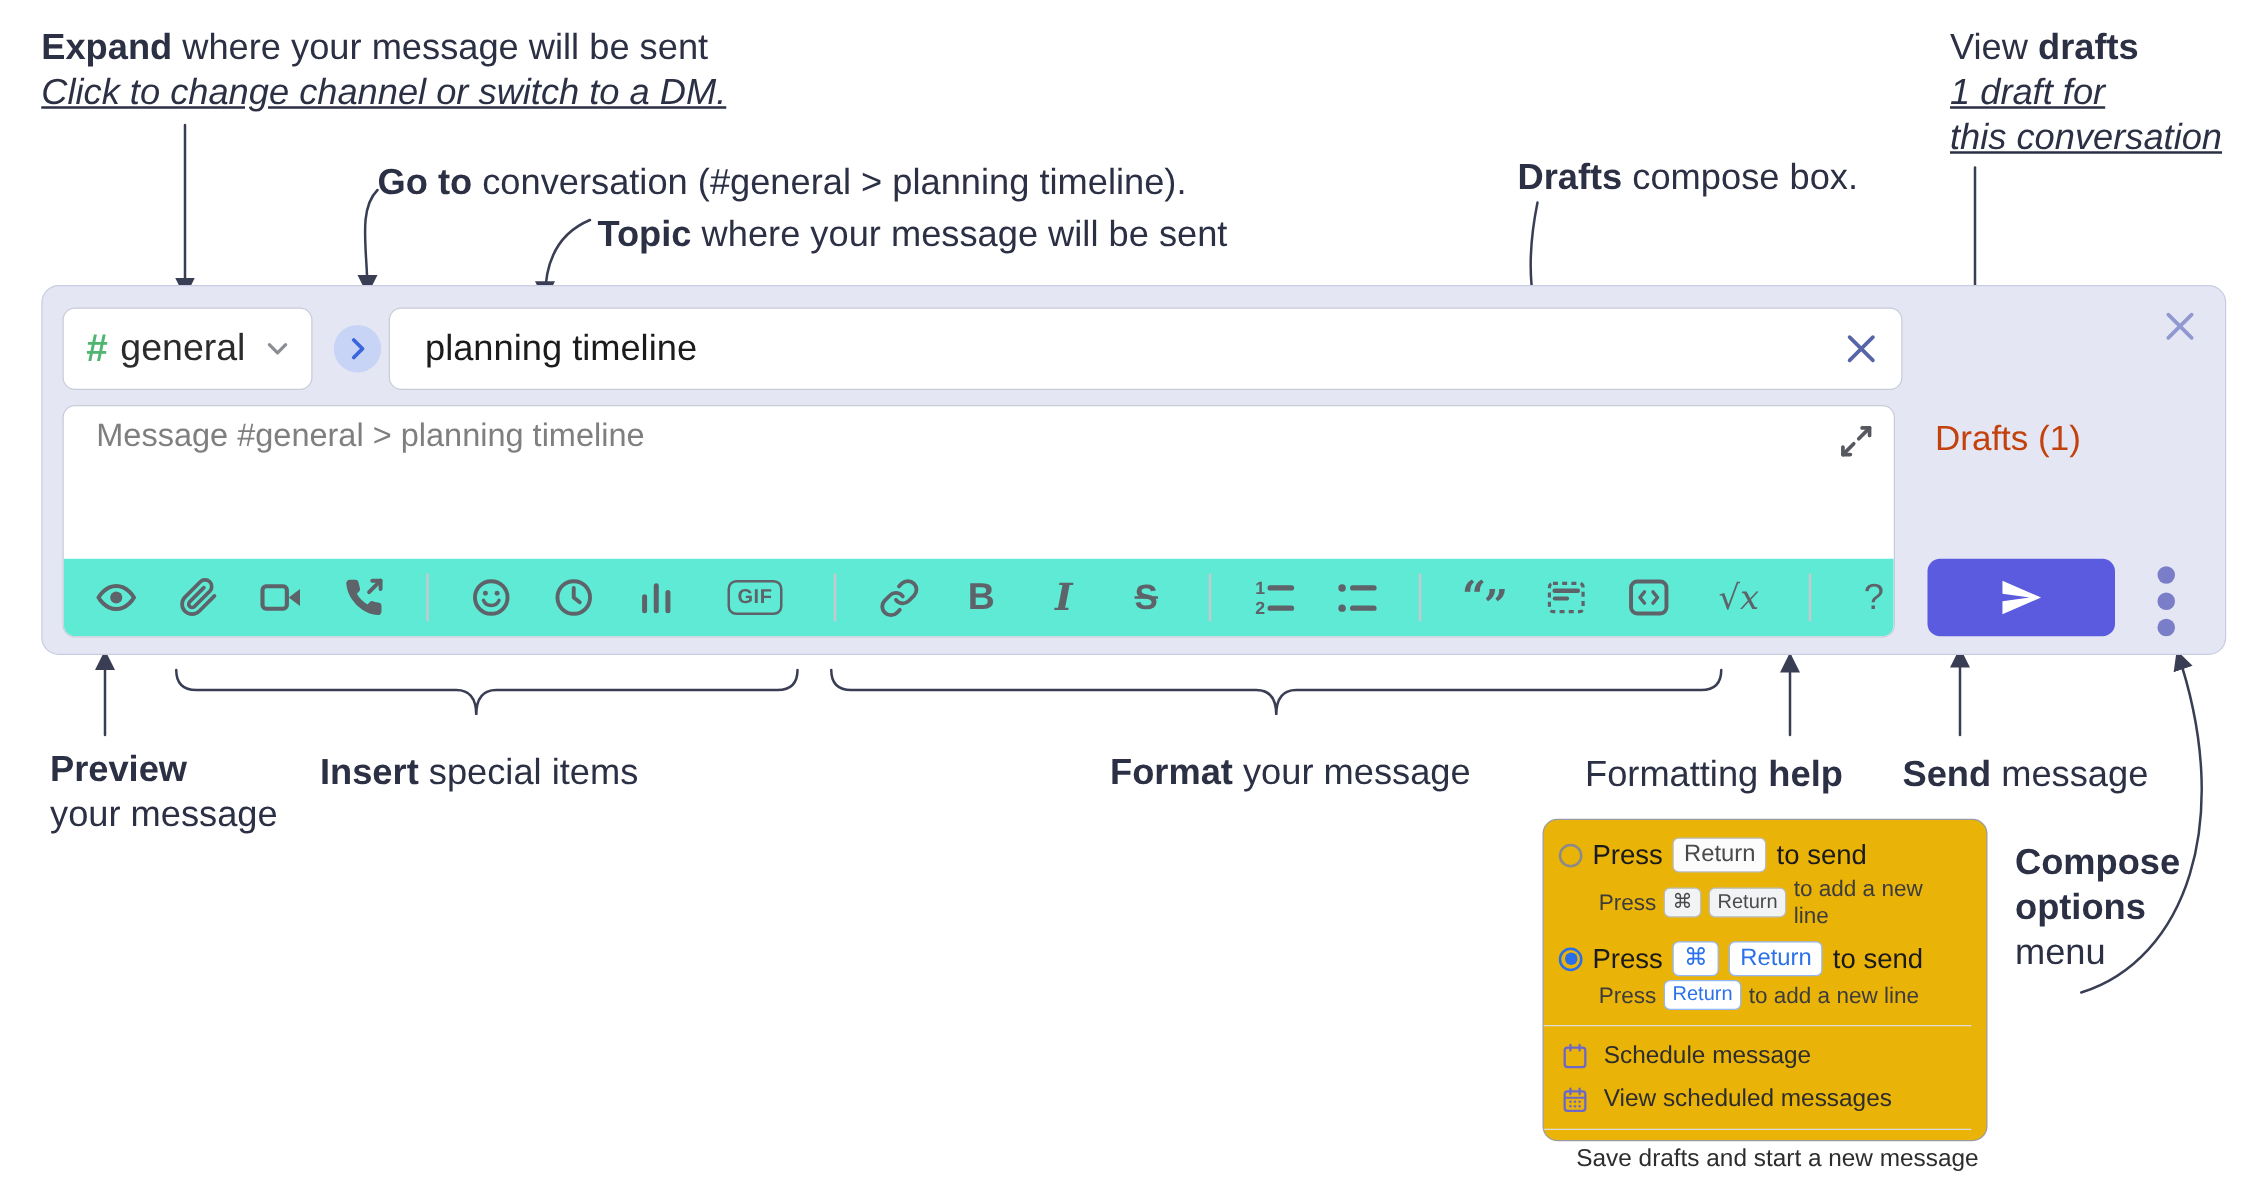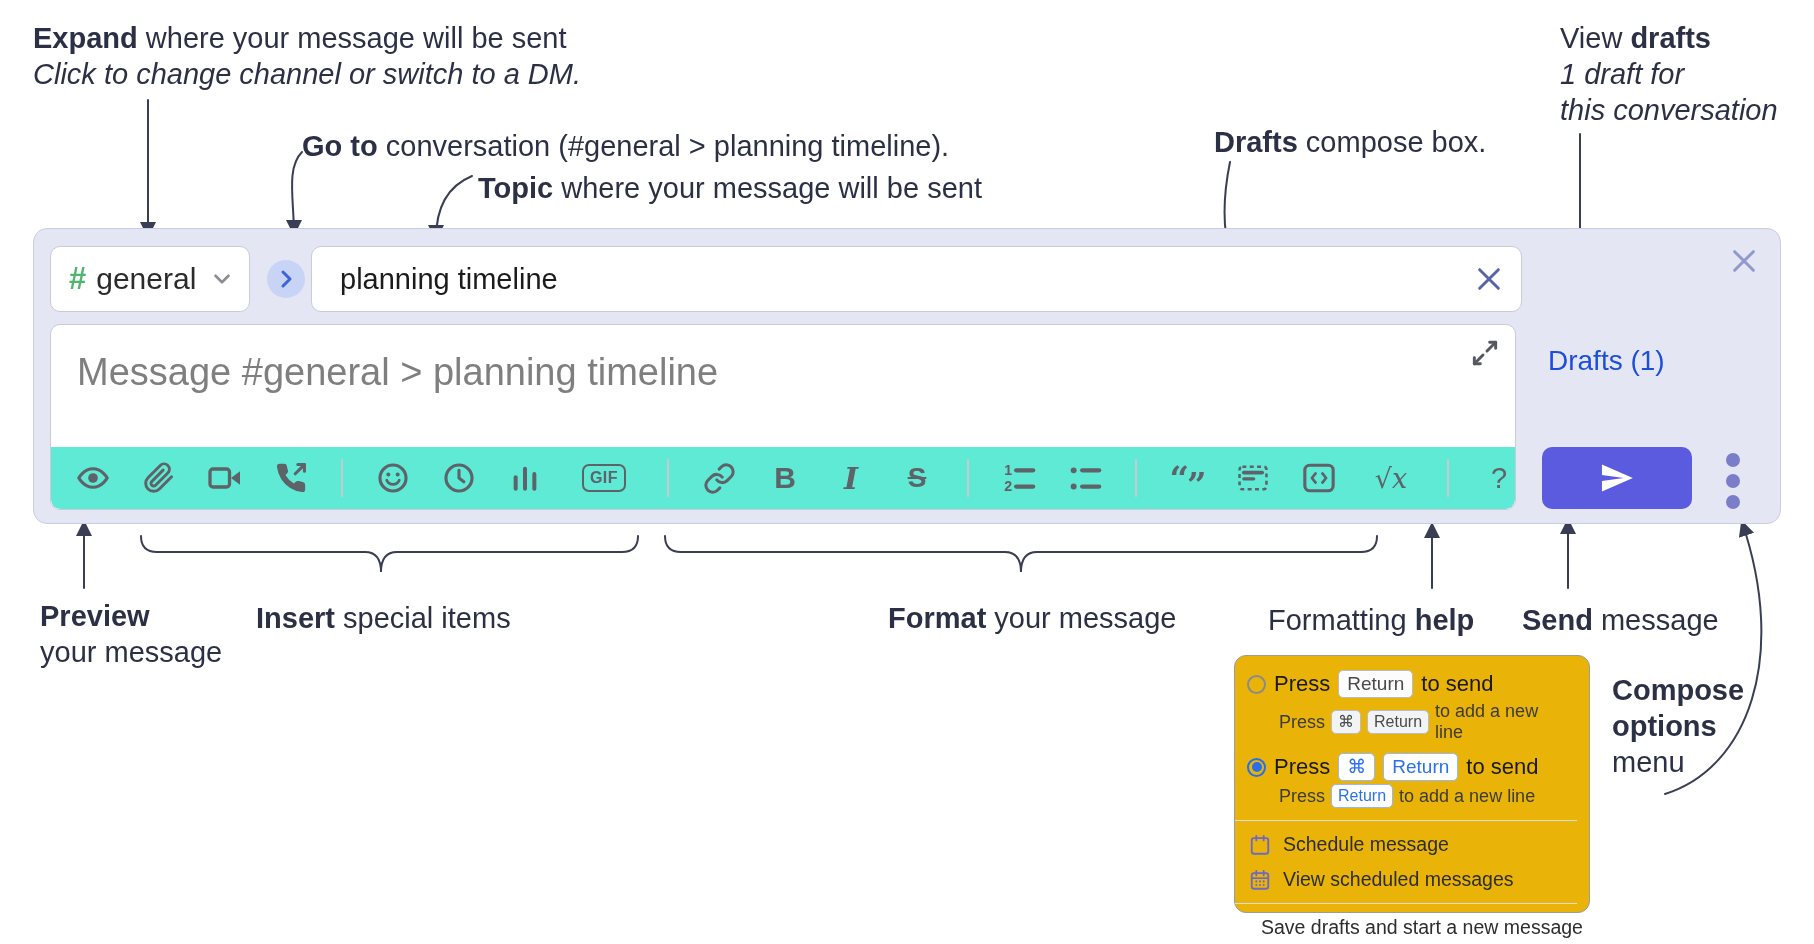--- a/index.html
+++ b/index.html
@@ -1,58 +1,58 @@
 <!DOCTYPE html>
 <html><head>
 <meta charset="utf-8">
 <style>
   html,body{margin:0;padding:0;background:#ffffff;}
   .canvas{position:relative;width:1814px;height:944px;background:#fff;
           font-family:"Liberation Sans",sans-serif;color:#2c3044;overflow:hidden;}
   .ann{position:absolute;font-size:29px;line-height:36px;white-space:nowrap;color:#2c3044;}
   .ann b{font-weight:700;}
-  .ann .it{font-style:italic;}
+  .ann .it{font-style:italic;text-decoration:underline;}
   svg.overlay{position:absolute;left:0;top:0;pointer-events:none;}
 
   
   .compose{position:absolute;left:33px;top:228px;width:1748px;height:296px;
            background:#e4e6f3;border:1px solid #c9cde3;border-radius:14px;box-sizing:border-box;}
   .whitebox{background:#fff;border:1.5px solid #c8ccd8;border-radius:10px;box-sizing:border-box;}
   .chan-select{position:absolute;left:16px;top:17px;width:200px;height:66px;display:flex;
                align-items:center;padding:0 14px 0 18px;cursor:pointer;}
   .chan-hash{color:#4fb571;font-weight:700;font-size:31px;margin-right:10px;}
   .chan-name{font-size:30px;color:#2b2b2b;flex:1;}
   .go-btn{position:absolute;left:233px;top:31px;width:38px;height:38px;border-radius:50%;
           background:#c7d4f6;display:flex;align-items:center;justify-content:center;}
   .topic-input-wrap{position:absolute;left:277px;top:17px;width:1211px;height:66px;display:flex;align-items:center;}
   .topic-input{border:none;outline:none;flex:1;font-family:"Liberation Sans",sans-serif;
                font-size:29px;color:#1b1b1b;margin:0 8px 0 26px;background:transparent;}
   .topic-clear{width:32px;height:32px;margin-right:16px;cursor:pointer;flex:0 0 auto;}
   .msg-box{position:absolute;left:16px;top:95px;width:1466px;height:186px;overflow:hidden;}
   .msg-text{position:absolute;left:0;top:0;width:1400px;height:118px;border:none;outline:none;resize:none;
-            background:transparent;font-family:"Liberation Sans",sans-serif;font-size:38px;color:#555;
-            padding:26px 0 0 26px;}
+            background:transparent;font-family:"Liberation Sans",sans-serif;font-size:26px;color:#555;
+            padding:8px 0 0 26px;}
   .msg-text::placeholder{color:#7f7f7f;opacity:1;}
   .expand-ic{position:absolute;right:14px;top:12px;width:32px;height:32px;cursor:pointer;}
   .toolbar{position:absolute;left:0;bottom:0;width:100%;height:62px;background:#5eead4;
            border-radius:0 0 9px 9px;display:flex;align-items:center;padding:0 0 0 24px;box-sizing:border-box;gap:30px;}
   .tbi{display:flex;align-items:center;justify-content:center;width:36px;height:40px;cursor:pointer;
        color:#5e6269;flex:0 0 auto;}
   .tb-sep{width:2px;height:38px;background:#c6c9cf;flex:0 0 auto;margin:0 2px;}
   .gif-badge{border:2.5px solid #5e6269;border-radius:7px;font-size:16px;font-weight:700;
              letter-spacing:.5px;padding:3px 6px;color:#5e6269;}
   .tb-b{font-size:30px;font-weight:800;}
   .tb-i{font-family:"DejaVu Serif",serif;font-style:italic;font-size:30px;font-weight:600;}
   .tb-s{font-size:28px;font-weight:600;text-decoration:line-through;}
   .tb-q{font-family:"DejaVu Serif",serif;font-size:34px;font-weight:700;letter-spacing:-2px;}
   .tb-q .q2{display:inline-block;transform:translateY(7px);}
   .tb-math{font-family:"DejaVu Serif",serif;font-size:27px;}
   .tb-math i{font-style:italic;}
   .tb-help{font-size:29px;font-weight:500;}
-  .drafts-link{position:absolute;left:1514px;top:116px;font-size:28px;color:#1d4ed8;cursor:pointer;white-space:nowrap;}
+  .drafts-link{position:absolute;left:1514px;top:106px;font-size:28px;color:#c2410c;cursor:pointer;white-space:nowrap;}
   .compose-close{position:absolute;right:20px;top:16px;width:32px;height:32px;cursor:pointer;}
   .send-btn{position:absolute;left:1508px;top:218px;width:150px;height:62px;background:#5b5be0;
             border:none;border-radius:10px;display:flex;align-items:center;justify-content:center;cursor:pointer;}
   .dots{position:absolute;left:1692px;top:224px;width:16px;display:flex;flex-direction:column;gap:7px;cursor:pointer;}
   .dots span{width:14px;height:14px;border-radius:50%;background:#7a7ec8;}
 
   
   .popup{position:absolute;left:1234px;top:655px;width:356px;height:258px;background:#eab308;
          border:1.5px solid #9b9ba4;border-radius:12px;box-sizing:border-box;padding:10px 12px 0 0;}
   .opt-row{padding:4px 14px 2px 12px;}

